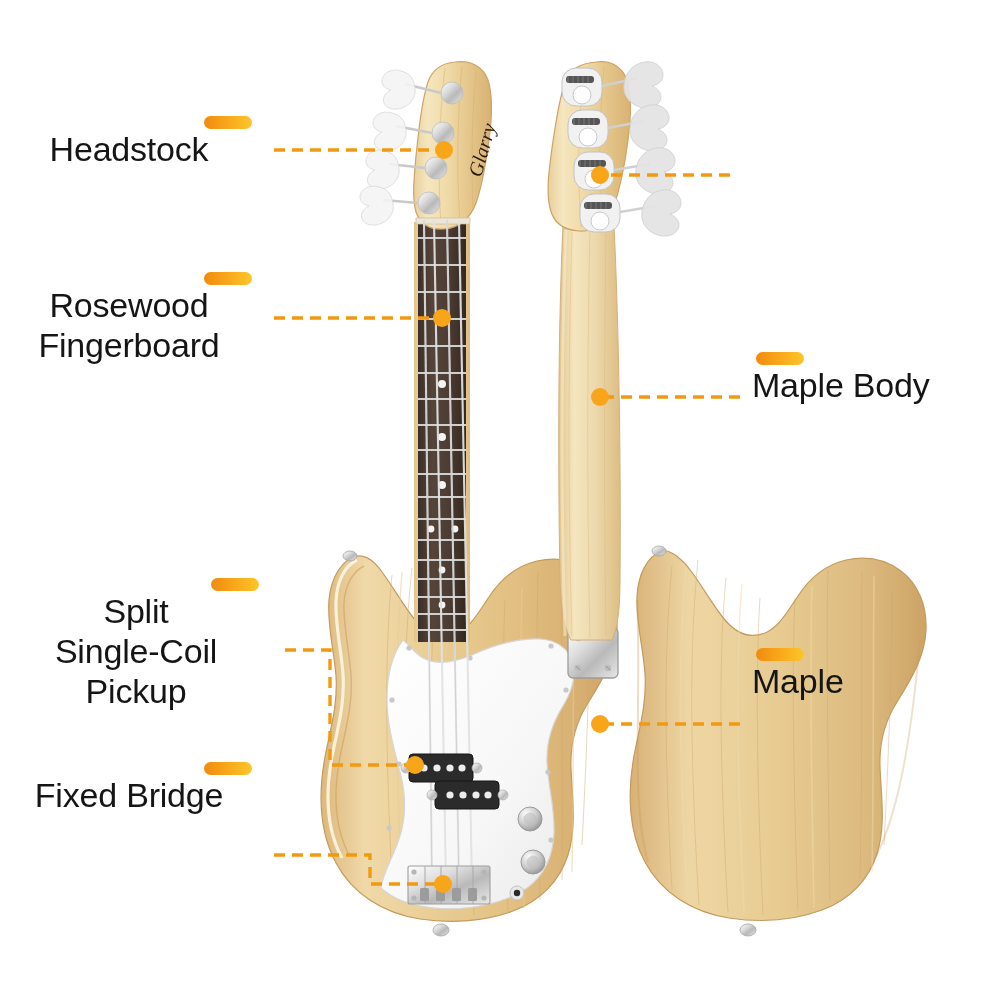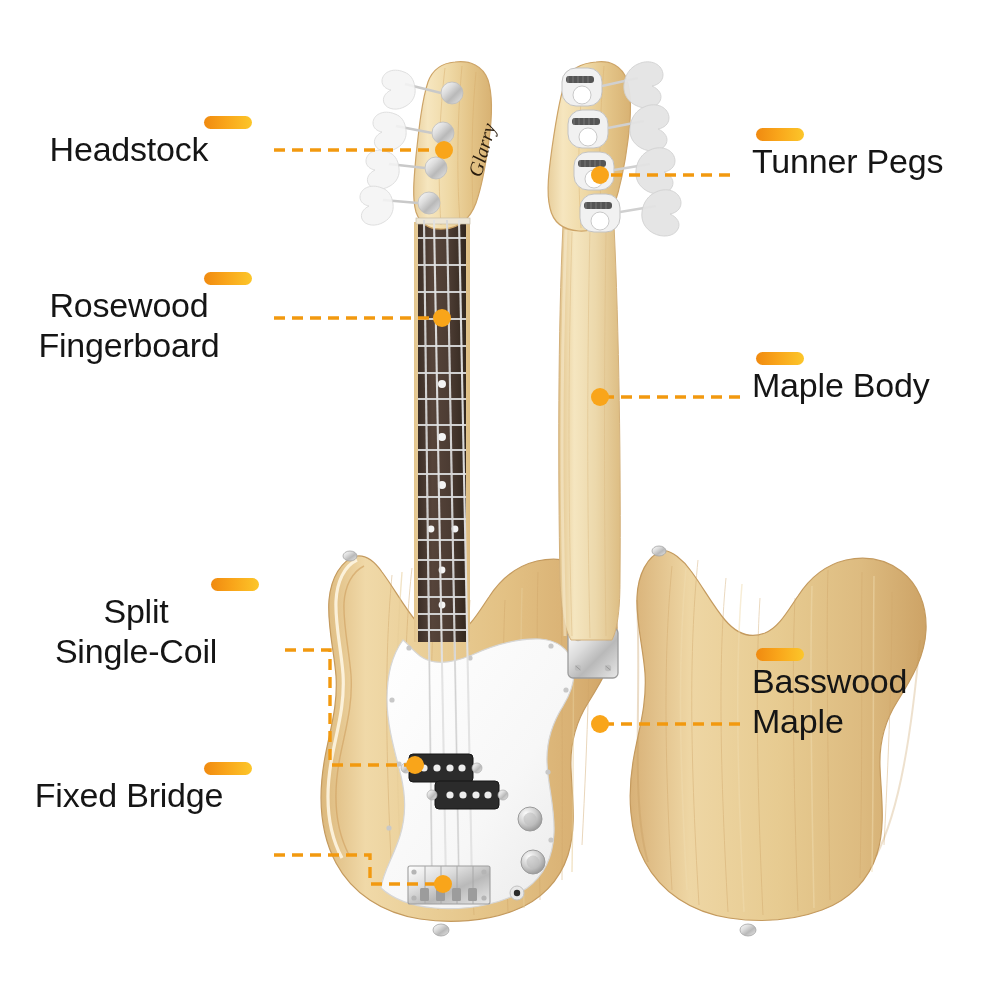--- a/index.html
+++ b/index.html
@@ -451,36 +451,32 @@
   <div class="callout c-left" style="left:0;top:272px;width:258px;">
     <div class="pill"></div>
     <div class="ctext">Rosewood</div>
     <div class="ctext">Fingerboard</div>
   </div>
 
   <div class="callout c-left" style="left:7px;top:578px;width:258px;">
     <div class="pill"></div>
     <div class="ctext">Split</div>
     <div class="ctext">Single-Coil</div>
+    <div class="ctext">Pickup</div>
   </div>
 
   <div class="callout c-left" style="left:0;top:762px;width:258px;">
     <div class="pill"></div>
     <div class="ctext">Fixed Bridge</div>
   </div>
 
-  <div class="callout c-right" style="left:752px;top:128px;width:248px;">
-    <div class="pill"></div>
-    <div class="ctext">Tunner Pegs</div>
-  </div>
 
   <div class="callout c-right" style="left:752px;top:352px;width:248px;">
     <div class="pill"></div>
     <div class="ctext">Maple Body</div>
   </div>
 
   <div class="callout c-right" style="left:752px;top:648px;width:248px;">
     <div class="pill"></div>
-    <div class="ctext">Basswood</div>
     <div class="ctext">Maple</div>
   </div>
 
 </div>
 
 </body></html>

